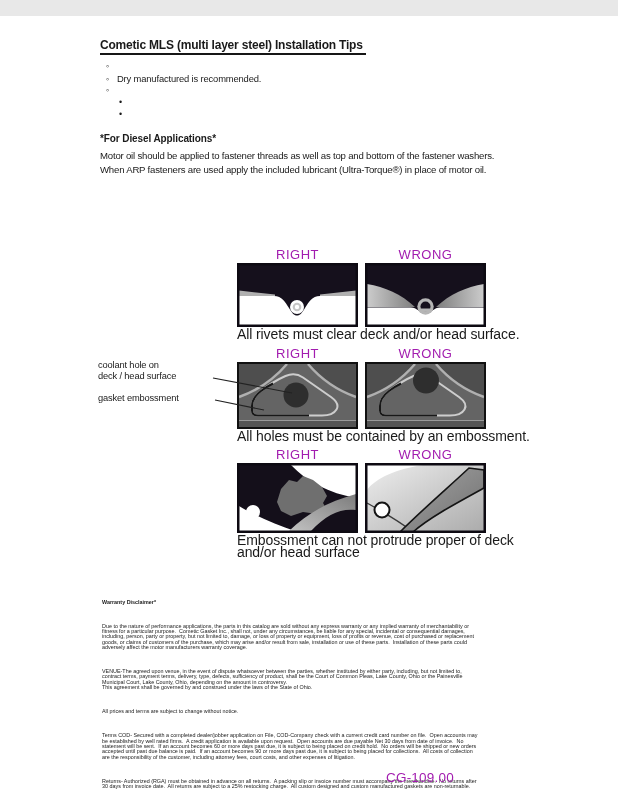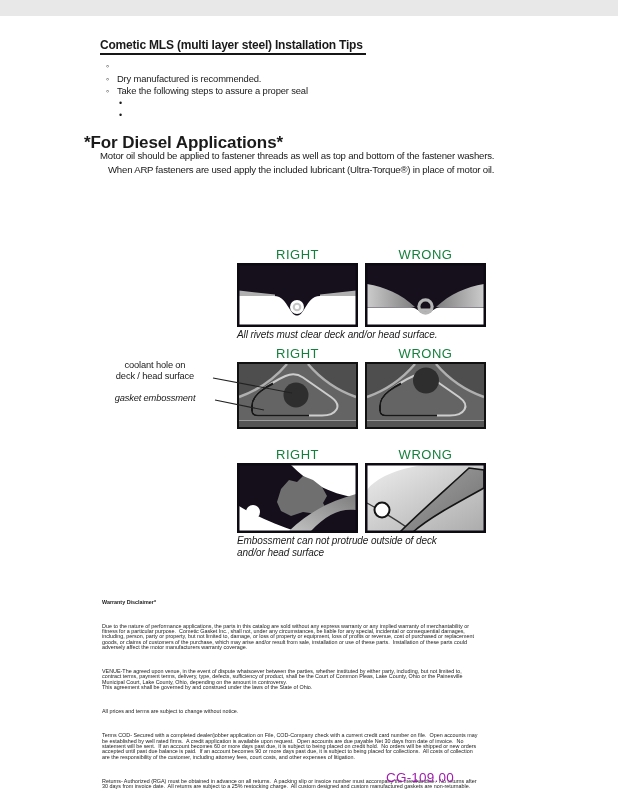--- a/index.html
+++ b/index.html
@@ -17,51 +17,50 @@
   .tips {
     position:absolute; left:106px; top:45px;
     font-size:9.4px; line-height:11.7px; letter-spacing:-0.15px;
     white-space:nowrap;
   }
   .tip-row { display:flex; align-items:baseline; }
   .tip-row .marker { width:11px; flex:none; font-size:9px; }
   .tip-row.sub { padding-left:13px; }
   .tip-row.sub .marker { width:9px; }
   .diesel-h {
-    position:absolute; left:84px; top:117px;
-    font-size:17px; font-weight:bold; letter-spacing:-0.1px; white-space:nowrap;
+    position:absolute; left:100px; top:117px;
+    font-size:10px; font-weight:bold; letter-spacing:-0.1px; white-space:nowrap;
   }
   .para {
     position:absolute; left:100px;
     font-size:9.6px; line-height:14.3px; letter-spacing:-0.2px;
     white-space:pre;
-    text-align:right;
   }
   #para1 { top:133px; }
   #para2 { top:169px; }
   #footnote { top:220px; }
 
   .dset { position:absolute; left:237px; width:250px; }
   #set1 { top:231px; } #set2 { top:330px; } #set3 { top:431px; }
   .dheads { display:flex; gap:7px; }
-  .dhead { width:121px; text-align:center; font-size:13px; letter-spacing:0.5px; color:#15803d; }
+  .dhead { width:121px; text-align:center; font-size:13px; letter-spacing:0.5px; color:#a21caf; }
   .dboxes { display:flex; gap:7px; margin-top:1px; }
   svg.dbox { display:block; flex:none; }
   .dcaption {
-    font-size:10px; line-height:11.5px; margin-top:2px;
-    letter-spacing:-0.1px; white-space:pre;font-style:italic;
+    font-size:14px; line-height:11.5px; margin-top:2px;
+    letter-spacing:-0.1px; white-space:pre;
   }
   .dcaption.center { text-align:center; width:249px; }
 
   .fig-label {
-    position:absolute; width:114px; text-align:center;
+    position:absolute; width:114px; text-align:left;
     font-size:9.3px; line-height:10.8px; letter-spacing:-0.15px; white-space:pre;
   }
   #lbl-coolant { left:98px; top:344px; }
-  #lbl-emboss  { left:98px; top:377px;font-style:italic; }
+  #lbl-emboss  { left:98px; top:377px; }
   #leaders { position:absolute; left:212px; top:351px; }
 
   .legal {
     position:absolute; left:102px; top:573px; width:424px;
     font-size:5.4px; line-height:5.35px; letter-spacing:0; white-space:pre;
     color:#222;
   }
   .legal-h { font-weight:bold; margin:0 0 5px 0; }
   .legal p { margin:0 0 8px 0; }
   .legal p.gap-big { margin-top:4px; }
@@ -81,21 +80,20 @@
   <div class="tips">
     <div class="tip-row">
       <span class="marker">◦</span>
     </div>
     <div class="tip-row">
       <span class="marker">◦</span>
       <span>Dry manufactured is recommended.</span>
     </div>
     <div class="tip-row">
       <span class="marker">◦</span>
-      <span>Take the following steps to assure a proper seal</span>
     </div>
     <div class="tip-row sub">
       <span class="marker">•</span>
     </div>
     <div class="tip-row sub">
       <span class="marker">•</span>
     </div>
   </div>
 
   <div class="diesel-h">*For Diesel Applications*</div>
@@ -168,20 +166,21 @@
         <path d="M119,2 H71 C83,16 99,28 119,35 Z" fill="#4e4e4e"></path>
         <path d="M71,2 C83,16 99,28 119,35" fill="none" stroke="#b0b0b0" stroke-width="2.5"></path>
         <rect x="2" y="58.5" width="117" height="6.5" fill="#555555"></rect>
         <path d="M2,58.5 H119" stroke="#9a9a9a" stroke-width="1"></path>
         <path d="M21,53.5 H85 Q96,53.5 99.5,47.5 Q103,41.5 94,35 L66,15.5 Q58,10 48.5,14 Q36,19.5 24,29 Q15,36 15,44 V48.5 Q15,53.5 21,53.5 Z" fill="none" stroke="#cdcdcd" stroke-width="2"></path>
         <path d="M36,21.5 Q29,25 24,29 Q15,36 15,44 V48.5 Q15,53.5 21,53.5 H72" fill="none" stroke="#181818" stroke-width="2"></path>
         <circle cx="61" cy="18.5" r="13" fill="#2e2e2e"></circle>
         <rect x="1" y="1" width="119" height="65" fill="none" stroke="#111111" stroke-width="2"></rect>
       </svg>
     </div>
+    <div class="dcaption center">All holes must be contained by an embossment.</div>
   </div>
 
   <div class="fig-label" id="lbl-coolant">coolant hole on
 deck / head surface</div>
   <div class="fig-label" id="lbl-emboss">gasket embossment</div>
   <svg id="leaders" width="90" height="50" viewBox="0 0 90 50">
     <line x1="1" y1="11" x2="80" y2="26" stroke="#222222" stroke-width="1.1"></line>
     <line x1="3" y1="33" x2="52" y2="43" stroke="#222222" stroke-width="1.1"></line>
   </svg>
 
@@ -217,21 +216,21 @@
           </linearGradient>
         </defs>
         <rect x="0" y="0" width="121" height="70" fill="url(#g3wb)"></rect>
         <path d="M2,2 H58 C32,6 12,14 2,27 Z" fill="#ffffff"></path>
         <path d="M2,40 C20,50 34,58 48,69" stroke="#3a3a3a" stroke-width="1.4" fill="none"></path>
         <path d="M119,7 V25 C88,42 64,55 48,69 H35 C58,46 86,22 104,5 Z" fill="url(#g3ws)" stroke="#141414" stroke-width="1.6"></path>
         <circle cx="17" cy="47" r="7.5" fill="#ffffff" stroke="#141414" stroke-width="2"></circle>
         <rect x="1.25" y="1.25" width="118.5" height="67.5" fill="none" stroke="#0d0a12" stroke-width="2.5"></rect>
       </svg>
     </div>
-    <div class="dcaption">Embossment can not protrude outside of deck
+    <div class="dcaption">Embossment can not protrude proper of deck
 and/or head surface</div>
   </div>
 
   <div class="legal">
     <p class="legal-h">Warranty Disclaimer*</p>
     <p>Due to the nature of performance applications, the parts in this catalog are sold without any express warranty or any implied warranty of merchantability or
 fitness for a particular purpose.  Cometic Gasket Inc., shall not, under any circumstances, be liable for any special, incidental or consequential damages,
 including, person, party or property, but not limited to, damage, or loss of property or equipment, loss of profits or revenue, cost of purchased or replacement
 goods, or claims of customers of the purchase, which may arise and/or result from sale, installation or use of these parts.  Installation of these parts could
 adversely affect the motor manufacturers warranty coverage.</p>

